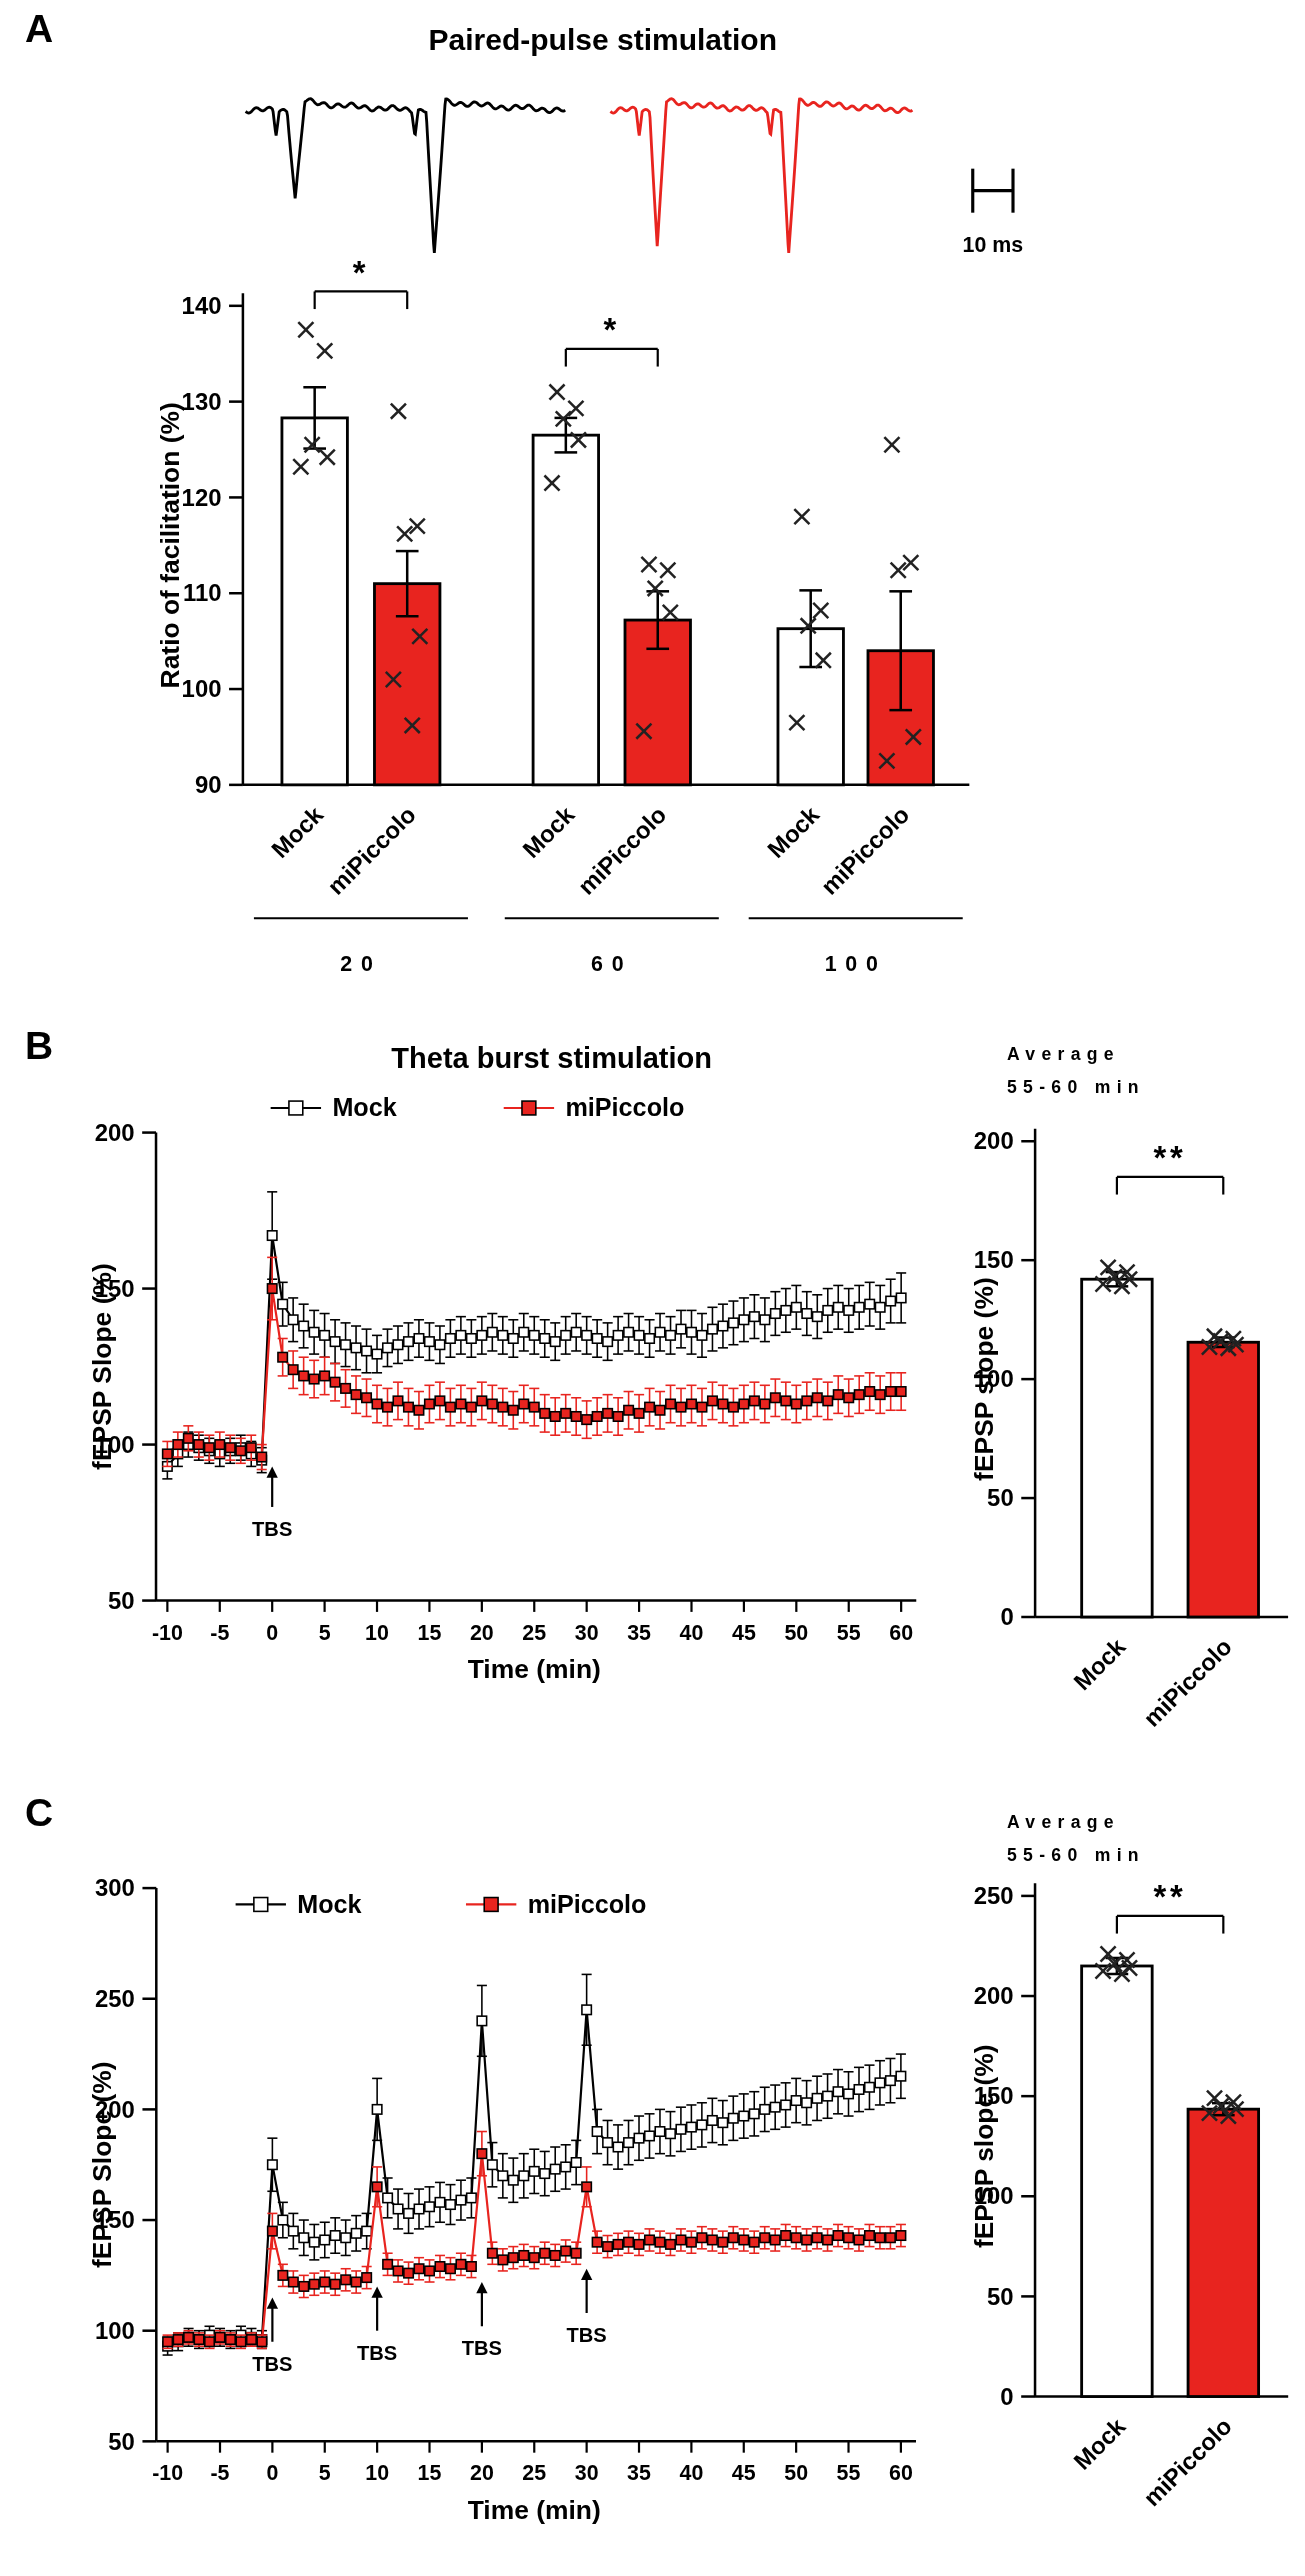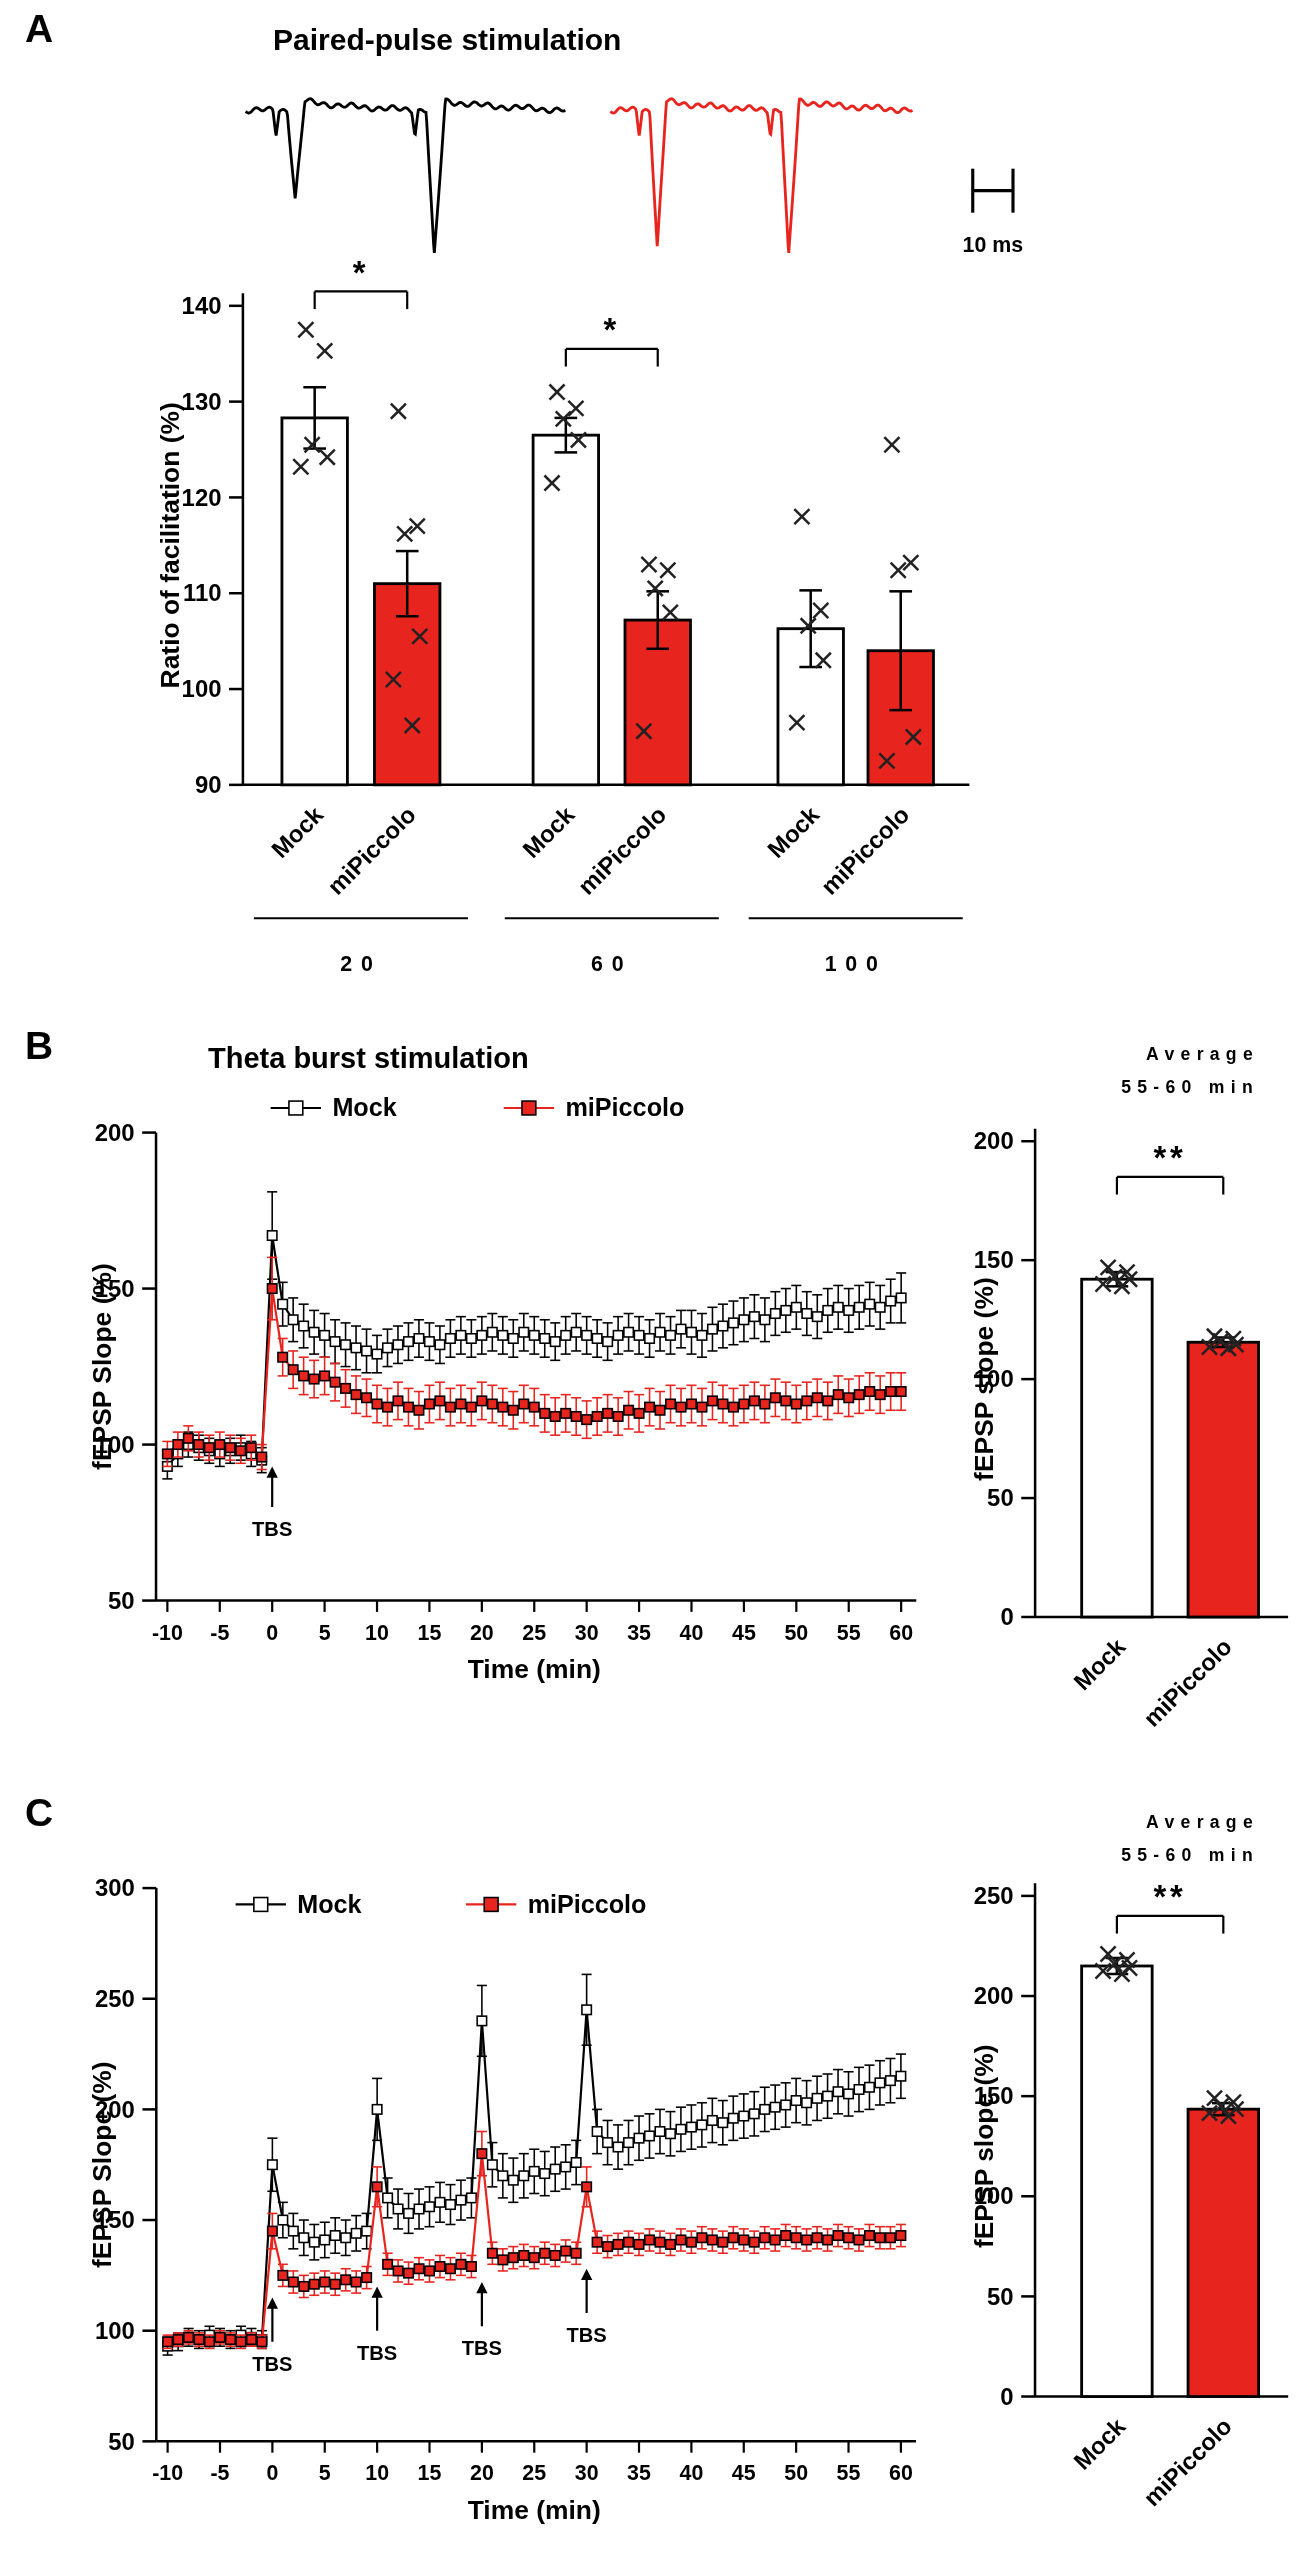--- a/index.html
+++ b/index.html
@@ -1,20 +1,20 @@
 <!DOCTYPE html>
 <html style="font-size:10px"><head>
 <meta charset="utf-8">
 <style>
   html,body{margin:0;padding:0;background:#fff;}
   body{font-family:"Liberation Sans",sans-serif;font-weight:bold;color:#000;}
   .page{position:relative;width:1305px;height:2576px;background:#fff;overflow:hidden;}
   .panel-label{position:absolute;font-size:39px;font-weight:bold;line-height:1;}
-  .fig-title{position:absolute;font-size:29px;font-weight:bold;text-align:left;line-height:1.1;}
-  .avg-title{position:absolute;text-align:right;font-size:17.6px;font-weight:bold;letter-spacing:6.3px;line-height:1.9;}
+  .fig-title{position:absolute;font-size:29px;font-weight:bold;text-align:right;line-height:1.1;}
+  .avg-title{position:absolute;text-align:left;font-size:17.6px;font-weight:bold;letter-spacing:6.3px;line-height:1.9;}
   svg{position:absolute;overflow:visible;}
   svg text{font-family:"Liberation Sans",sans-serif;font-weight:bold;fill:#000;}
 </style>
 </head>
 <body>
 
 <div class="page">
 
   <div class="panel-label" style="left:25px;top:8.8px">A</div>
   <div class="fig-title" style="left:273px;top:23px;width:504px;font-size:30px">Paired-pulse stimulation</div>

